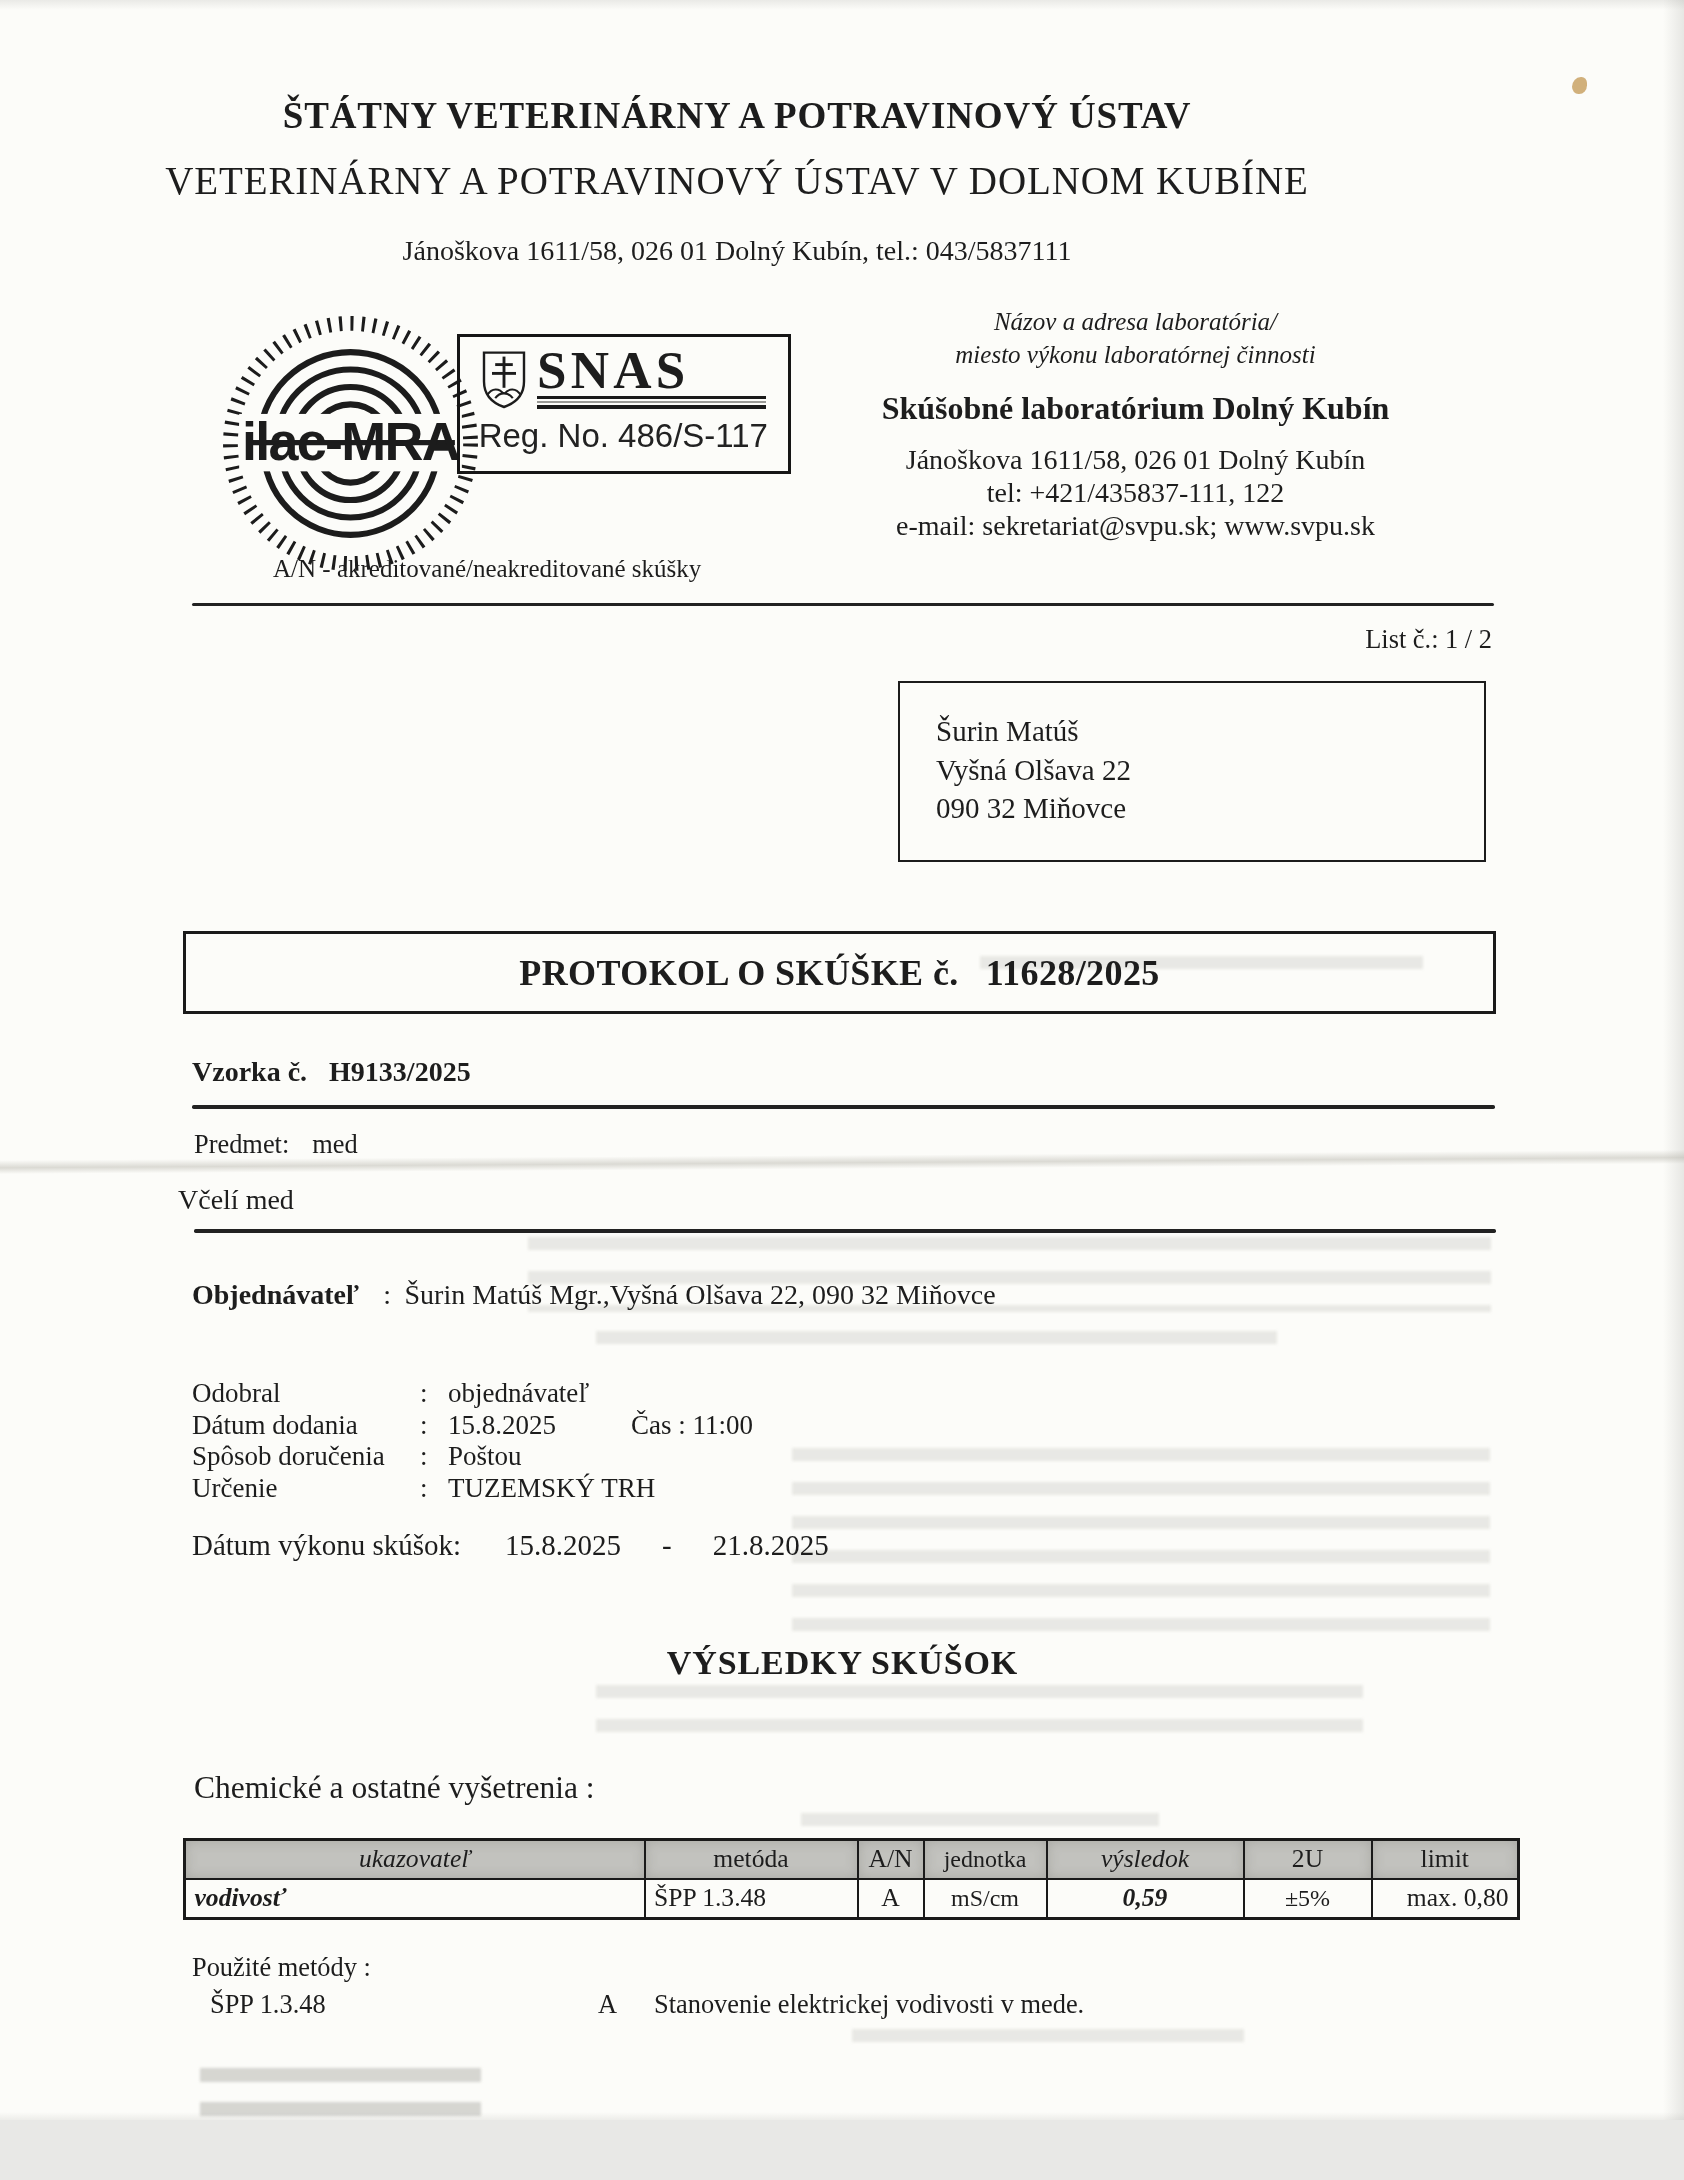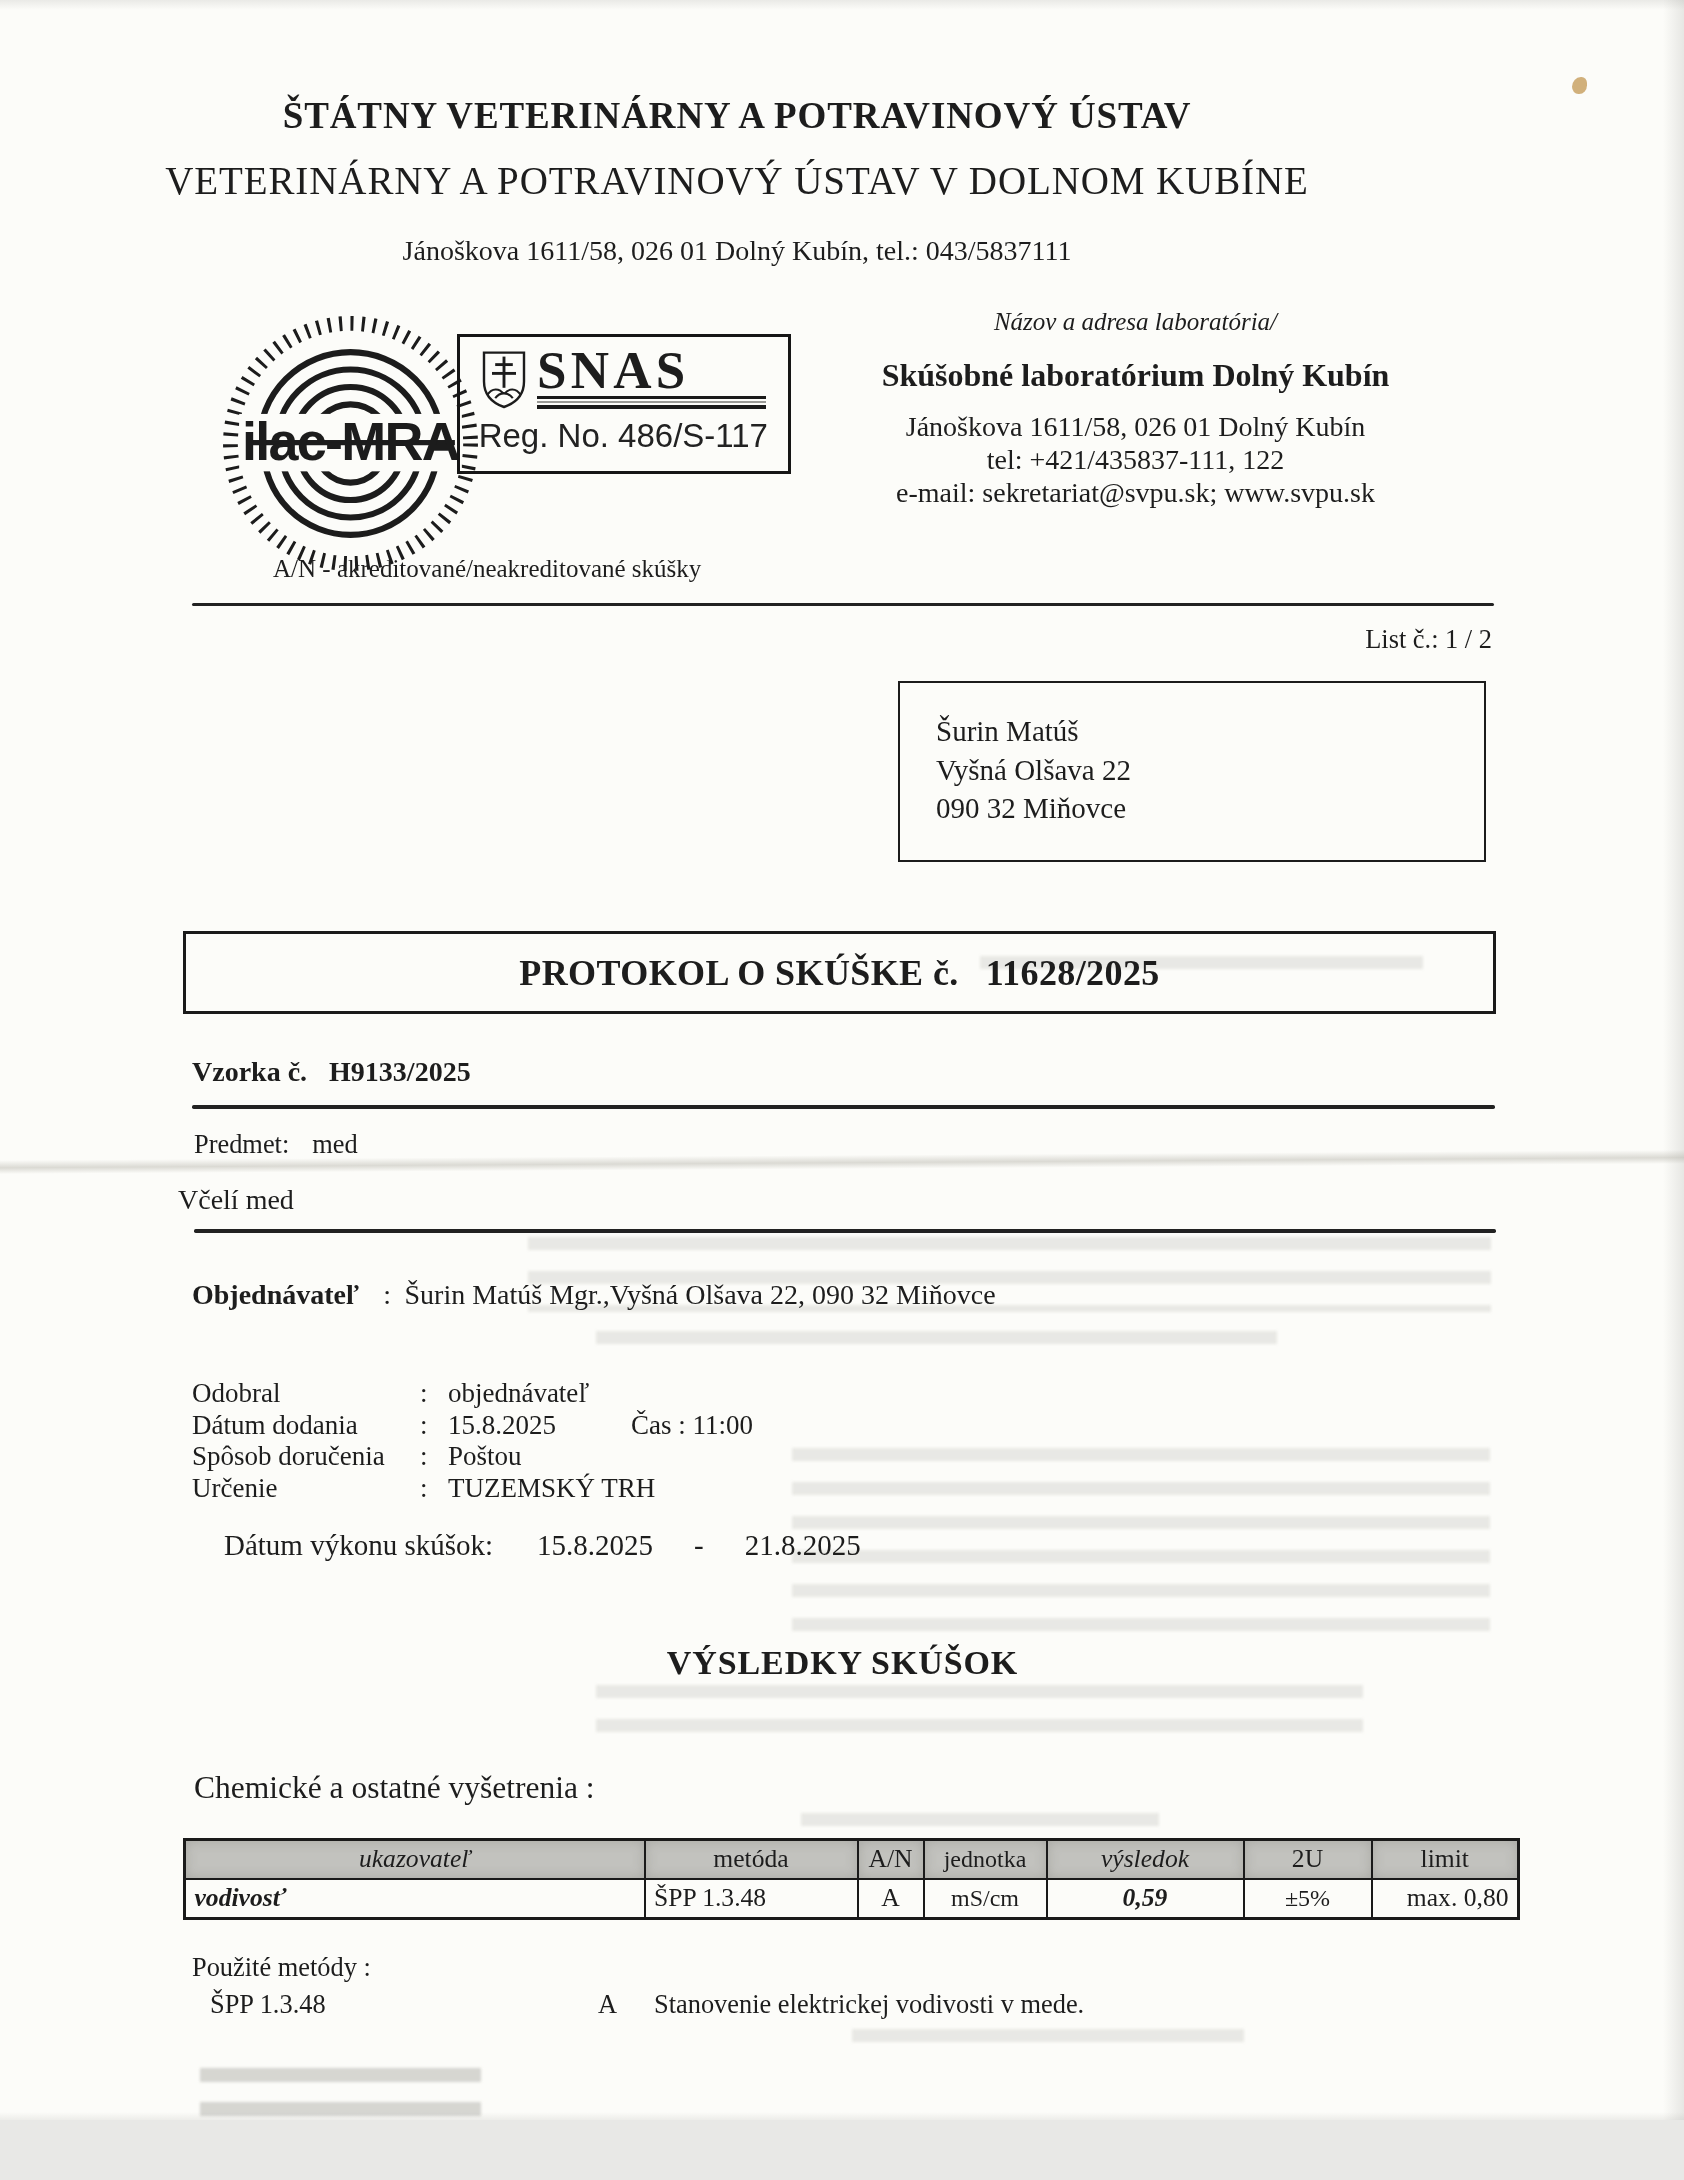--- a/index.html
+++ b/index.html
@@ -75,21 +75,21 @@
 
   .customer { position:absolute; left:192px; top:1279px; font-size:28px; }
   .customer .lbl { font-weight:bold; }
   .customer .sep { margin:0 13.6px 0 24px; }
 
   .meta { position:absolute; left:192px; font-size:27px; }
   .m-label { display:inline-block; width:228px; }
   .m-colon { margin-right:20.4px; }
   .cas { position:absolute; left:439px; top:0; white-space:nowrap; }
 
-  .vykon { position:absolute; left:192px; top:1529px; font-size:29px;margin-left:32px; }
+  .vykon { position:absolute; left:192px; top:1529px; font-size:29px; }
   .vykon .v1 { margin-left:44px; }
   .vykon .dash { margin:0 41px; }
 
   .res-heading { position:absolute; left:0; top:1644px; width:1685px; text-align:center;
     font-size:34px; font-weight:bold; letter-spacing:0.9px; }
   .sec-title { position:absolute; left:194px; top:1770px; font-size:31.5px; }
 
   table.results { position:absolute; left:183px; top:1838px; width:1334px;
     border-collapse:collapse; table-layout:fixed; font-size:25.6px;
     border:3.4px solid #1a1a1a; }
@@ -182,20 +182,21 @@
       <div class="snas-text-wrap">
         <div class="snas-word">SNAS</div>
         <div class="snas-bar"></div>
       </div>
     </div>
     <div class="snas-reg">Reg. No. 486/S-117</div>
   </div>
 
   <div class="lab">
     <div class="lab-cap">Názov a adresa laboratória/</div>
+    <div class="lab-cap">miesto výkonu laboratórnej činnosti</div>
     <div class="lab-name">Skúšobné laboratórium Dolný Kubín</div>
     <div class="lab-line first">Jánoškova  1611/58, 026 01 Dolný Kubín</div>
     <div class="lab-line">tel: +421/435837-111, 122</div>
     <div class="lab-line">e-mail: sekretariat@svpu.sk; www.svpu.sk</div>
   </div>
 
   <div class="an-note">A/N - akreditované/neakreditované skúšky</div>
 
   <div class="rule r1"></div>
   <div class="list-no">List č.: 1 / 2</div>

